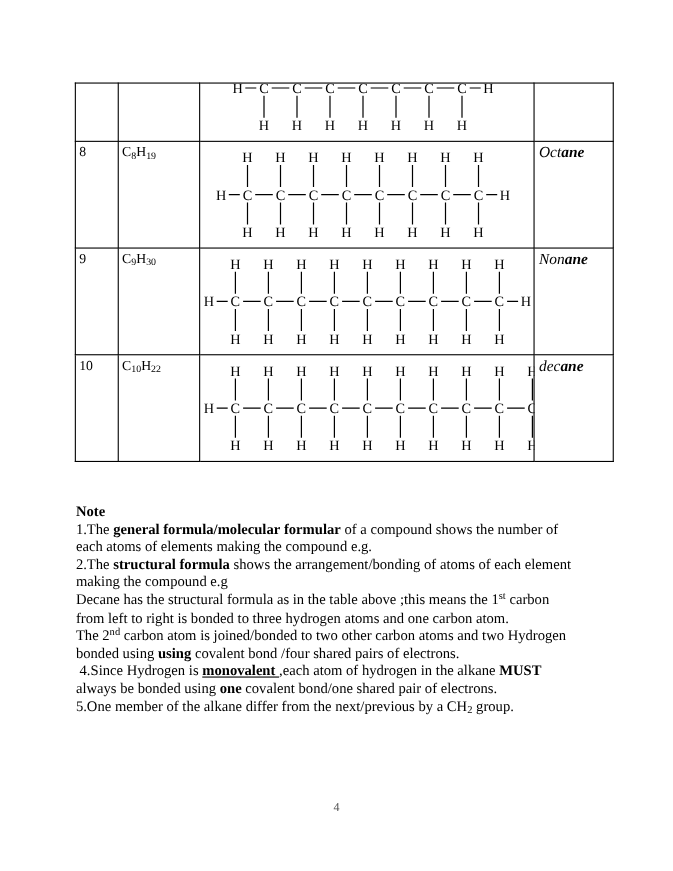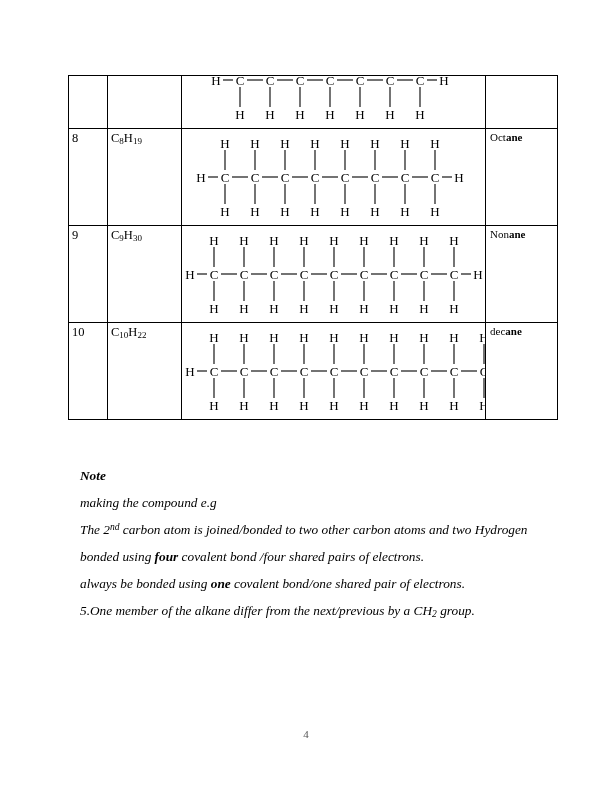--- a/index.html
+++ b/index.html
@@ -41,23 +41,24 @@
   .col-struct{ width: 304px; }
   .col-name  { width: 72px; }
 
   .cell-pad {
     padding: 2px 0 0 3px;
     font-size: 12.5px;
     line-height: 1.25;
   }
   .cell-name {
     padding: 2px 0 0 4px;
-    font-size: 11px;
+    font-size: 14px;
     line-height: 1.25;
     white-space: nowrap;
+    font-style: italic;
   }
   .b { font-weight: bold; }
   sub {
     font-size: 0.72em;
     vertical-align: -0.25em;
     line-height: 0;
   }
   sup {
     font-size: 0.72em;
     vertical-align: 0.45em;
@@ -77,23 +78,22 @@
   
   .note {
     position: absolute;
     left: 69px;
     top: 457px;
     width: 482px;
     font-size: 13.3px;
     line-height: 16.1px;
   }
   .note p {
-    margin: 11px;
+    margin: 0;
     text-indent: 0;
-    font-style: italic;
   }
   .note .note-title {
     font-weight: bold;
   }
   .u { text-decoration: underline; }
 
   
   .page-number {
     position: absolute;
     left: 0;
@@ -400,23 +400,29 @@
           <td>
             <div class="cell-name">dec<span class="b">ane</span></div>
           </td>
         </tr>
       </tbody>
   </table>
 
   <div class="note">
     <p class="note-title">Note</p>
     <div id="note-body">
+        <p><span>1.The&nbsp;</span><span class="b">general&nbsp;formula/molecular&nbsp;formular</span><span>&nbsp;of&nbsp;a&nbsp;compound&nbsp;shows&nbsp;the&nbsp;number&nbsp;of</span></p>
+        <p><span>each&nbsp;atoms&nbsp;of&nbsp;elements&nbsp;making&nbsp;the&nbsp;compound&nbsp;e.g.</span></p>
+        <p><span>2.The&nbsp;</span><span class="b">structural&nbsp;formula</span><span>&nbsp;shows&nbsp;the&nbsp;arrangement/bonding&nbsp;of&nbsp;atoms&nbsp;of&nbsp;each&nbsp;element</span></p>
         <p><span>making&nbsp;the&nbsp;compound&nbsp;e.g</span></p>
+        <p><span>Decane&nbsp;has&nbsp;the&nbsp;structural&nbsp;formula&nbsp;as&nbsp;in&nbsp;the&nbsp;table&nbsp;above&nbsp;;this&nbsp;means&nbsp;the&nbsp;1</span><sup>st</sup><span>&nbsp;carbon</span></p>
+        <p><span>from&nbsp;left&nbsp;to&nbsp;right&nbsp;is&nbsp;bonded&nbsp;to&nbsp;three&nbsp;hydrogen&nbsp;atoms&nbsp;and&nbsp;one&nbsp;carbon&nbsp;atom.</span></p>
         <p><span>The&nbsp;2</span><sup>nd</sup><span>&nbsp;carbon&nbsp;atom&nbsp;is&nbsp;joined/bonded&nbsp;to&nbsp;two&nbsp;other&nbsp;carbon&nbsp;atoms&nbsp;and&nbsp;two&nbsp;Hydrogen</span></p>
-        <p><span>bonded&nbsp;using&nbsp;</span><span class="b">four</span><span>&nbsp;covalent&nbsp;bond&nbsp;/four&nbsp;shared&nbsp;pairs&nbsp;of&nbsp;electrons.</span></p>
+        <p><span>bonded&nbsp;using&nbsp;</span><span class="b">using</span><span>&nbsp;covalent&nbsp;bond&nbsp;/four&nbsp;shared&nbsp;pairs&nbsp;of&nbsp;electrons.</span></p>
+        <p><span>&nbsp;4.Since&nbsp;Hydrogen&nbsp;is&nbsp;</span><span class="b u">monovalent&nbsp;</span><span>,each&nbsp;atom&nbsp;of&nbsp;hydrogen&nbsp;in&nbsp;the&nbsp;alkane&nbsp;</span><span class="b">MUST</span></p>
         <p><span>always&nbsp;be&nbsp;bonded&nbsp;using&nbsp;</span><span class="b">one</span><span>&nbsp;covalent&nbsp;bond/one&nbsp;shared&nbsp;pair&nbsp;of&nbsp;electrons.</span></p>
         <p><span>5.One&nbsp;member&nbsp;of&nbsp;the&nbsp;alkane&nbsp;differ&nbsp;from&nbsp;the&nbsp;next/previous&nbsp;by&nbsp;a&nbsp;CH</span><sub>2</sub><span>&nbsp;group.</span></p>
       </div>
   </div>
 
   <div class="page-number">4</div>
 
 </div>
 
 </body></html>

